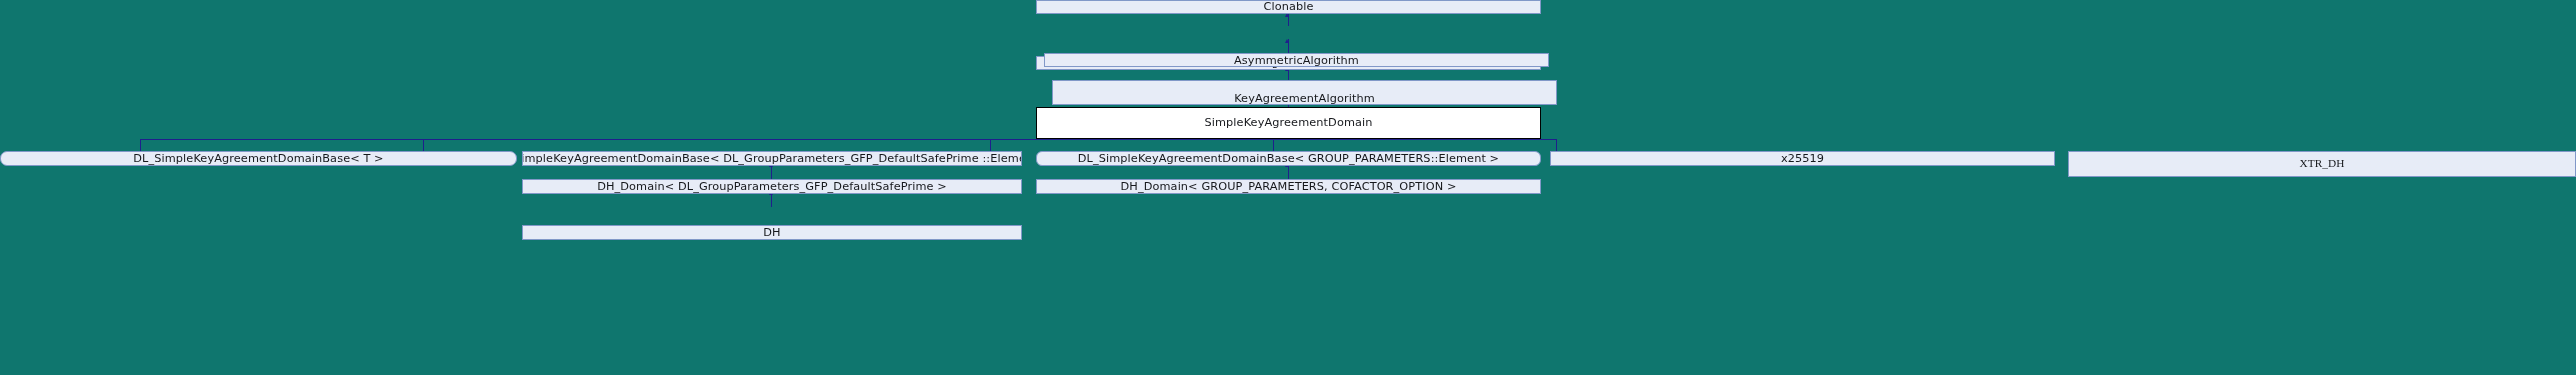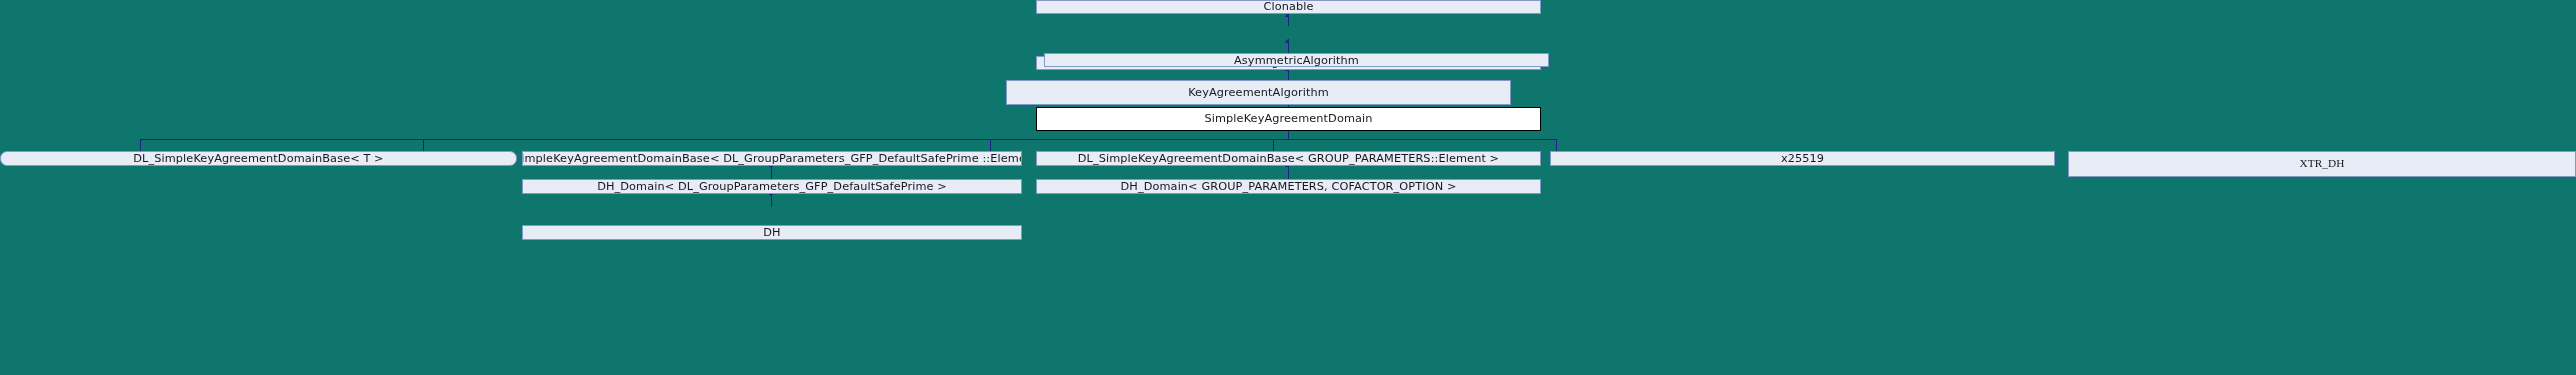--- a/index.html
+++ b/index.html
@@ -104,37 +104,37 @@
   </div>
 
   <div class="node" style="left:1036px;top:26px;width:505px;height:13.5px;margin-top:30px;">
     <span class="label">Algorithm</span>
   </div>
 
   <div class="node" style="left:1036px;top:53px;width:505px;height:14.4px;margin-left:8px;">
     <span class="label">AsymmetricAlgorithm</span>
   </div>
 
-  <div class="node" style="left:1006px;top:80px;width:505px;height:25px;">
+  <div class="node" style="left:1052px;top:80px;width:505px;height:25px;align-items:flex-end;">
     <span class="label">KeyAgreementAlgorithm</span>
   </div>
 
-  <div class="node focus" style="left:1036px;top:107px;width:505px;height:24px;">
+  <div class="node focus" style="left:1036px;top:107px;width:505px;height:32px;">
     <span class="label">SimpleKeyAgreementDomain</span>
   </div>
 
   <div class="node" style="left:0px;top:151px;width:517px;height:15.3px;border-radius:7px;">
     <span class="label">DL_SimpleKeyAgreementDomainBase&lt; T &gt;</span>
   </div>
 
   <div class="node" style="left:522px;top:151px;width:500px;height:15.3px;">
     <span class="label">DL_SimpleKeyAgreementDomainBase&lt; DL_GroupParameters_GFP_DefaultSafePrime ::Element &gt;</span>
   </div>
 
-  <div class="node" style="left:1036px;top:151px;width:505px;height:15.3px;">
+  <div class="node" style="left:1036px;top:151px;width:505px;height:15.3px;border-radius:6px;">
     <span class="label">DL_SimpleKeyAgreementDomainBase&lt; GROUP_PARAMETERS::Element &gt;</span>
   </div>
 
   <div class="node" style="left:1550px;top:151px;width:505px;height:15.3px;">
     <span class="label">x25519</span>
   </div>
 
   <div class="node" style="left:2068px;top:151px;width:508px;height:26px;font-family:Liberation Serif, serif;">
     <span class="label">XTR_DH</span>
   </div>

